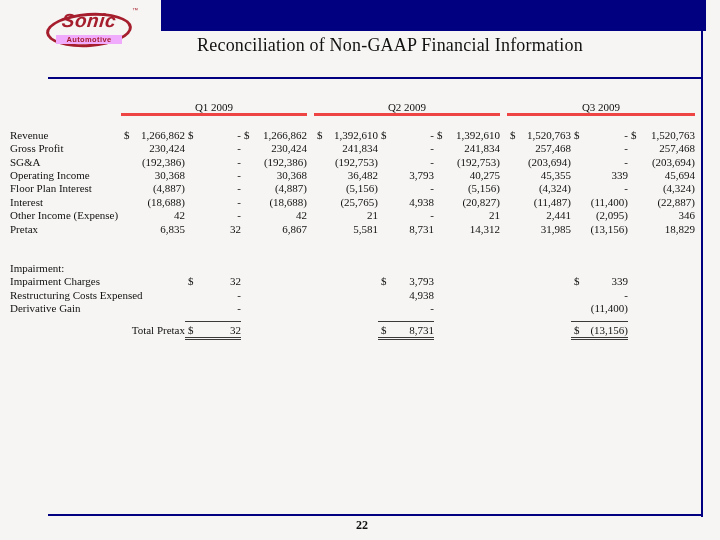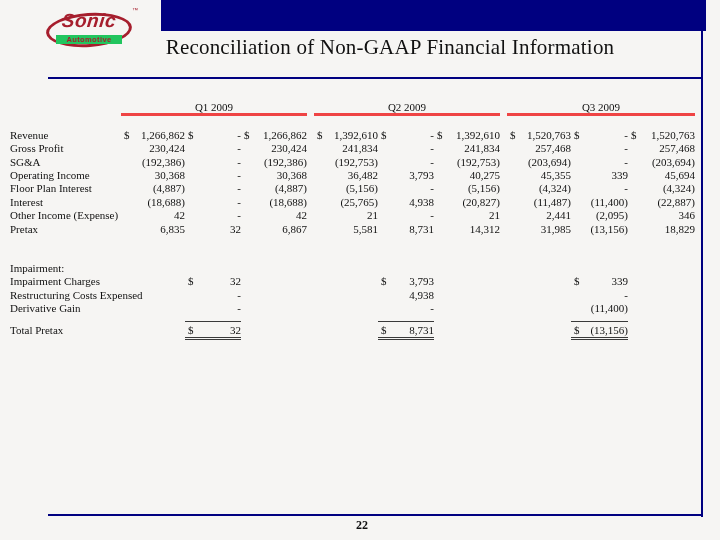--- a/index.html
+++ b/index.html
@@ -4,42 +4,42 @@
 <style>
   html,body { margin:0; padding:0; background:#e8e8e8; }
   .slide {
     position:relative; width:720px; height:540px; background:#f6f5f3;
     font-family:"Liberation Serif", serif; color:#111; overflow:hidden;
   }
   .topbar { position:absolute; left:161px; top:0; width:545px; height:31px; background:#000080; }
   .vrule { position:absolute; left:701px; top:0; width:2px; height:517px; background:#000080; }
   .hrule-title { position:absolute; left:48px; top:77px; width:653px; height:2px; background:#000080; }
   .hrule-bottom { position:absolute; left:48px; top:514px; width:655px; height:2px; background:#000080; }
-  .title { position:absolute; left:60px; top:35px; width:660px; text-align:center; font-size:21px; letter-spacing:.2px; }
+  .title { position:absolute; left:60px; top:35px; width:660px; text-align:center; font-size:18px; letter-spacing:.2px; }
   .pagenum { position:absolute; left:0; top:518px; width:724px; text-align:center; font-size:12px; font-weight:bold; }
 
   
   .logo { position:absolute; left:38px; top:5px; width:102px; height:48px; font-family:"Liberation Sans", sans-serif; }
   .logo-oval { position:absolute; left:8px; top:8px; width:80px; height:28px; border:3px solid #a61e2d; border-radius:50%; transform:rotate(-4deg); }
   .logo-brand { position:absolute; left:14px; top:5px; width:74px; text-align:center; font-style:italic; font-weight:bold; font-size:19px; color:#a61e2d; letter-spacing:.5px; transform:skewX(-6deg); }
-  .logo-sub { position:absolute; left:18px; top:30px; width:66px; text-align:center; font-weight:bold; font-size:7.5px; color:#a61e2d; background:#22c55e; letter-spacing:.4px; line-height:9px; }
+  .logo-sub { position:absolute; left:18px; top:30px; width:66px; text-align:center; font-weight:bold; font-size:7.5px; color:#a61e2d; background:#f0abfc; letter-spacing:.4px; line-height:9px; }
   .logo-tm { position:absolute; right:2px; top:2px; font-size:6px; color:#a61e2d; }
 
   
   .fin { position:absolute; left:10px; top:100px; border-collapse:collapse; table-layout:fixed; font-size:11px; }
   .fin td, .fin th { padding:0; font-weight:normal; vertical-align:bottom; height:13.4px; line-height:12px; white-space:nowrap; overflow:visible; }
   .gh, .sh { text-align:center; border-bottom:3px solid #ef4444; height:15px; font-size:11px; }
   .lbl { text-align:left; padding-left:2px; }
   .ind { padding-left:12px; }
   .num { text-align:right; padding-right:3px; }
   .num .d { float:left; padding-left:3px; }
   .sprow td { height:11px; }
   .gaprow td { height:26px; }
   .tgaprow td { height:7px; }
-  .totrow td { height:15px; vertical-align:middle; }
+  .totrow td { height:15px; vertical-align:middle;text-align:right; }
   .tot { border-top:1px solid #3a3a3a; border-bottom:3px double #3a3a3a; }
 </style>
 </head>
 <body>
 
 <div class="slide">
 
   <div class="topbar"></div>
 
   <div class="logo">

